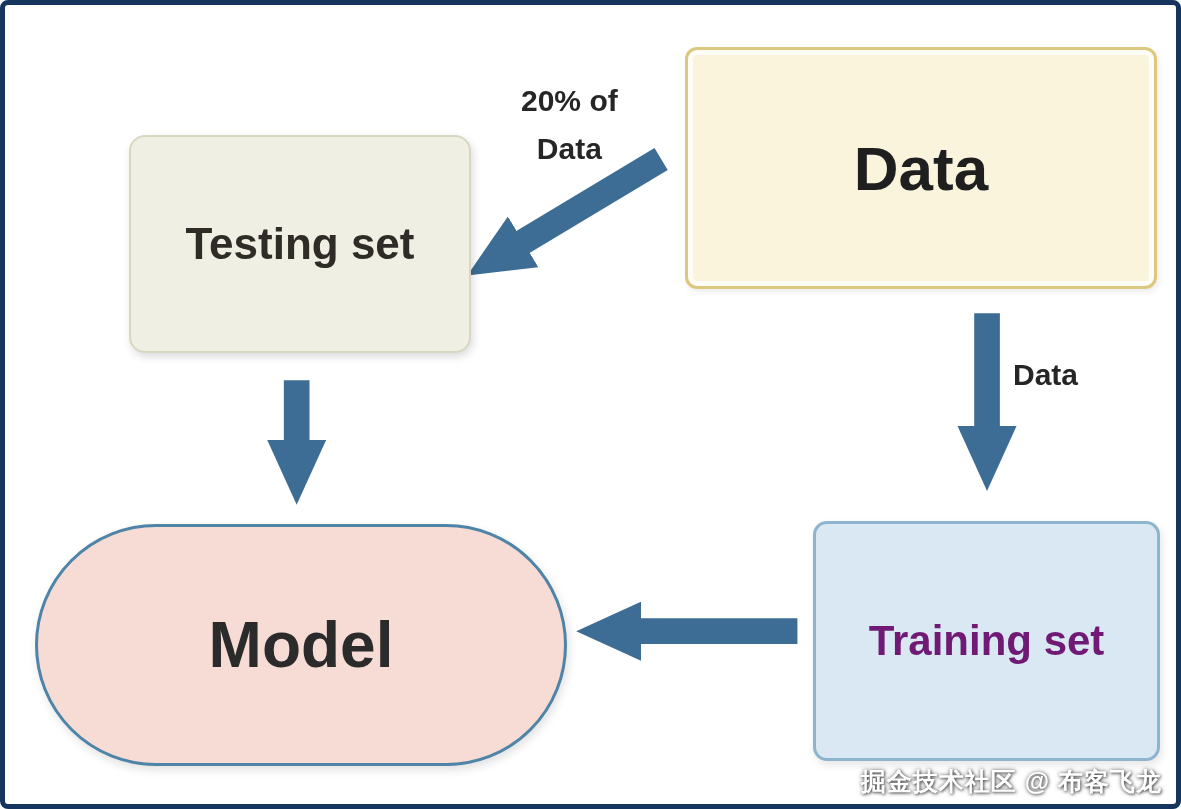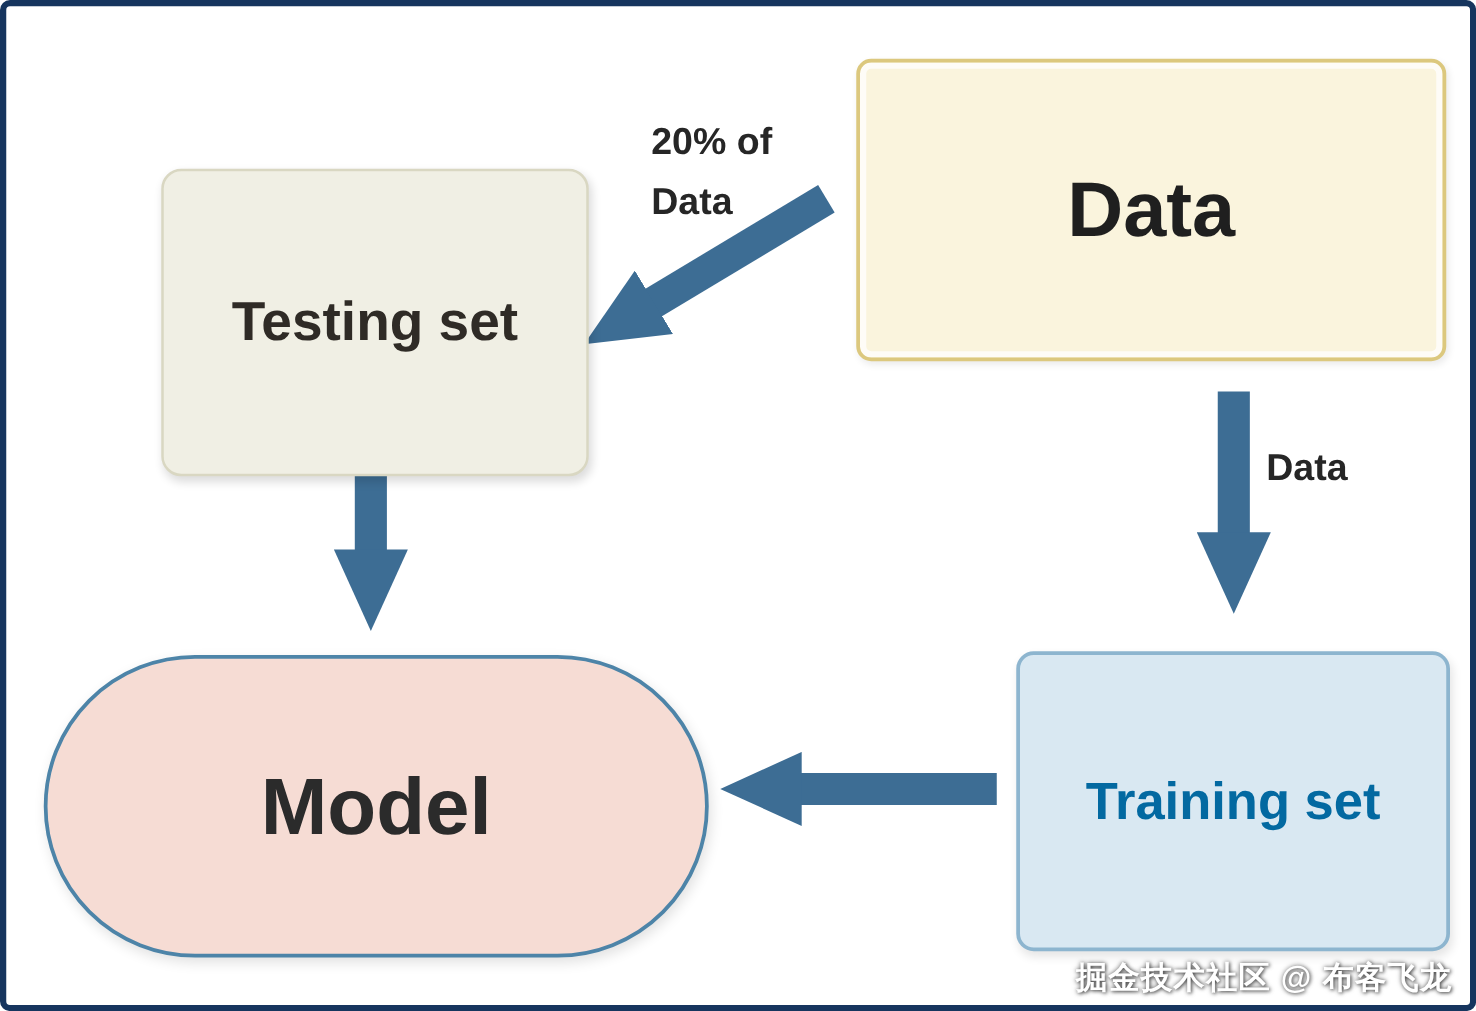--- a/index.html
+++ b/index.html
@@ -37,55 +37,55 @@
   .node-data {
     left: 680px; top: 42px; width: 472px; height: 242px;
     background: var(--data-bg, #faf4dd);
     border: 3px solid var(--data-border, #dcc87e);
     border-radius: 12px;
     box-shadow: inset 0 0 0 5px rgba(255,255,255,0.75), 2px 3px 6px rgba(0,0,0,0.08);
     font-size: 62px;
     color: #1f1f1f;
   }
   .node-testing {
-    left: 124px; top: 130px; width: 342px; height: 246px;
+    left: 124px; top: 130px; width: 342px; height: 218px;
     background: var(--testing-bg, #f0efe4);
     border: 2px solid var(--testing-border, #d9d7c2);
     border-radius: 16px;
     box-shadow: 2px 4px 8px rgba(0,0,0,0.14);
     font-size: 44px;
     color: #2f2b26;
   }
   .node-training {
     left: 808px; top: 516px; width: 347px; height: 240px;
     background: var(--training-bg, #d9e8f2);
     border: 3px solid var(--training-border, #8db5cf);
     border-radius: 14px;
     box-shadow: 2px 4px 8px rgba(0,0,0,0.10);
     font-size: 42px;
-    color: #0369a1;
+    color: #701a75;
   }
   .node-model {
     left: 30px; top: 519px; width: 532px; height: 242px;
     background: var(--model-bg, #f6dcd4);
     border: 3px solid var(--model-border, #4d84a8);
     border-radius: 121px;
     box-shadow: 2px 4px 10px rgba(0,0,0,0.12);
     font-size: 64px;
     color: #2b2b2b;
   }
   .edge-label {
     position: absolute;
     font-weight: bold;
     font-size: 30px;
     color: #262626;
     line-height: 1.6;
   }
   .edge-label span { display: block; }
-  .label-20 { left: 516px; top: 85px; }
+  .label-20 { left: 516px; top: 72px; text-align: center; }
   .label-80 { left: 1008px; top: 346px; }
   .watermark {
     position: absolute;
     right: 14px;
     bottom: 6px;
     font-size: 25px;
     font-weight: bold;
     color: #ffffff;
     text-shadow: 0 0 4px rgba(0,0,0,0.55), 1px 1px 3px rgba(0,0,0,0.55);
     letter-spacing: 1px;

